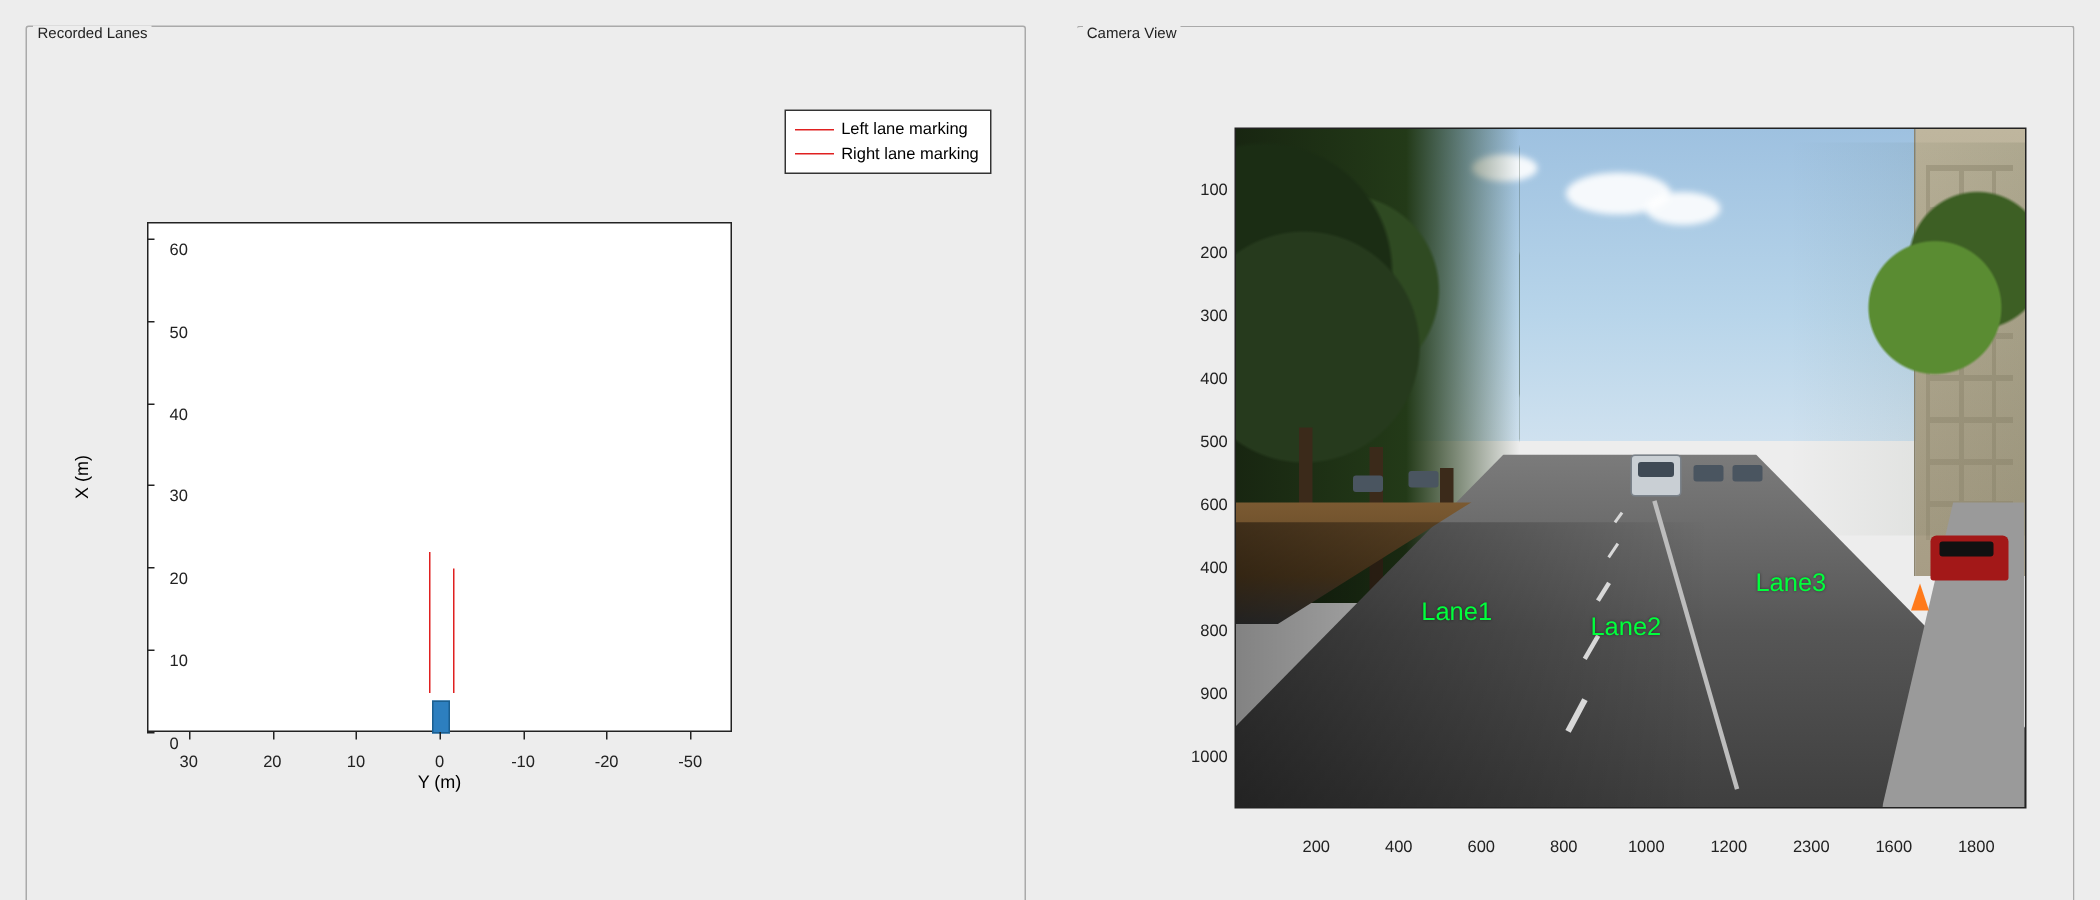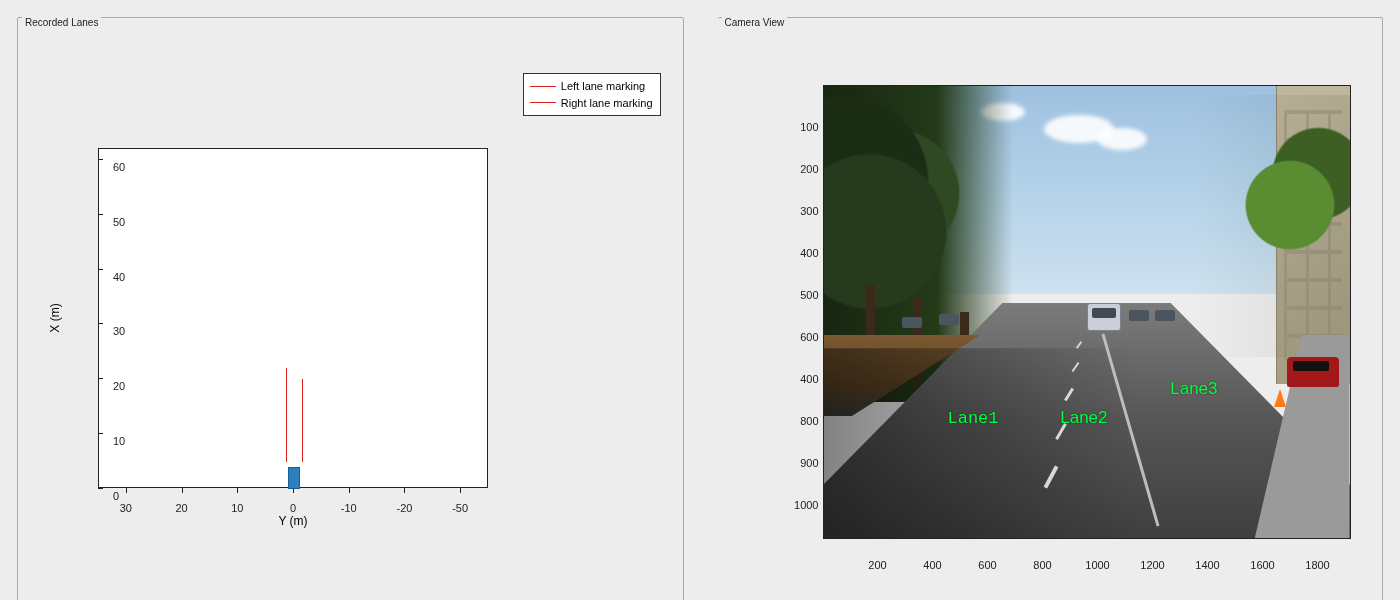--- a/index.html
+++ b/index.html
@@ -276,39 +276,39 @@
 
       <div class="dash" style="left:58%; top:54%; width:3px;height:200px; transform:rotate(-16deg); background:#bdbdbd;"></div>
 
       <div class="car-ahead"></div>
       <div class="small-car" style="left:15%; top:51%;"></div>
       <div class="small-car" style="left:22%; top:50.5%;"></div>
       <div class="small-car" style="left:58%; top:49.5%;"></div>
       <div class="small-car" style="left:63%; top:49.5%;"></div>
       <div class="parked-red"></div>
       <div class="cone"></div>
-    <div class="lane-label" style="left: 124px; top: 323px; font-family: Liberation Mono, monospace;">Lane1</div>
+    <div class="lane-label" style="left: 124px; top: 312px;">Lane1</div>
         <div class="lane-label" style="left: 236.75px; top: 322.093px;">Lane2</div>
         <div class="lane-label" style="left: 346.75px; top: 292.667px;">Lane3</div>
       </div>
     <div id="cticks">
         <span class="ctick-y" style="top: 54.037px;">100</span>
         <span class="ctick-y" style="top: 96.0741px;">200</span>
         <span class="ctick-y" style="top: 138.111px;">300</span>
         <span class="ctick-y" style="top: 180.148px;">400</span>
         <span class="ctick-y" style="top: 222.185px;">500</span>
         <span class="ctick-y" style="top: 264.222px;">600</span>
         <span class="ctick-y" style="top: 306.259px;">400</span>
         <span class="ctick-y" style="top: 348.296px;">800</span>
         <span class="ctick-y" style="top: 390.333px;">900</span>
         <span class="ctick-y" style="top: 432.37px;">1000</span>
         <span class="ctick-x" style="left: 130px;">200</span>
         <span class="ctick-x" style="left: 185px;">400</span>
         <span class="ctick-x" style="left: 240px;">600</span>
         <span class="ctick-x" style="left: 295px;">800</span>
         <span class="ctick-x" style="left: 350px;">1000</span>
         <span class="ctick-x" style="left: 405px;">1200</span>
-        <span class="ctick-x" style="left: 460px;">1400</span>
+        <span class="ctick-x" style="left: 460px;">2300</span>
         <span class="ctick-x" style="left: 515px;">1600</span>
         <span class="ctick-x" style="left: 570px;">1800</span>
       </div>
   </div>
 </div>
 
 </body></html>

